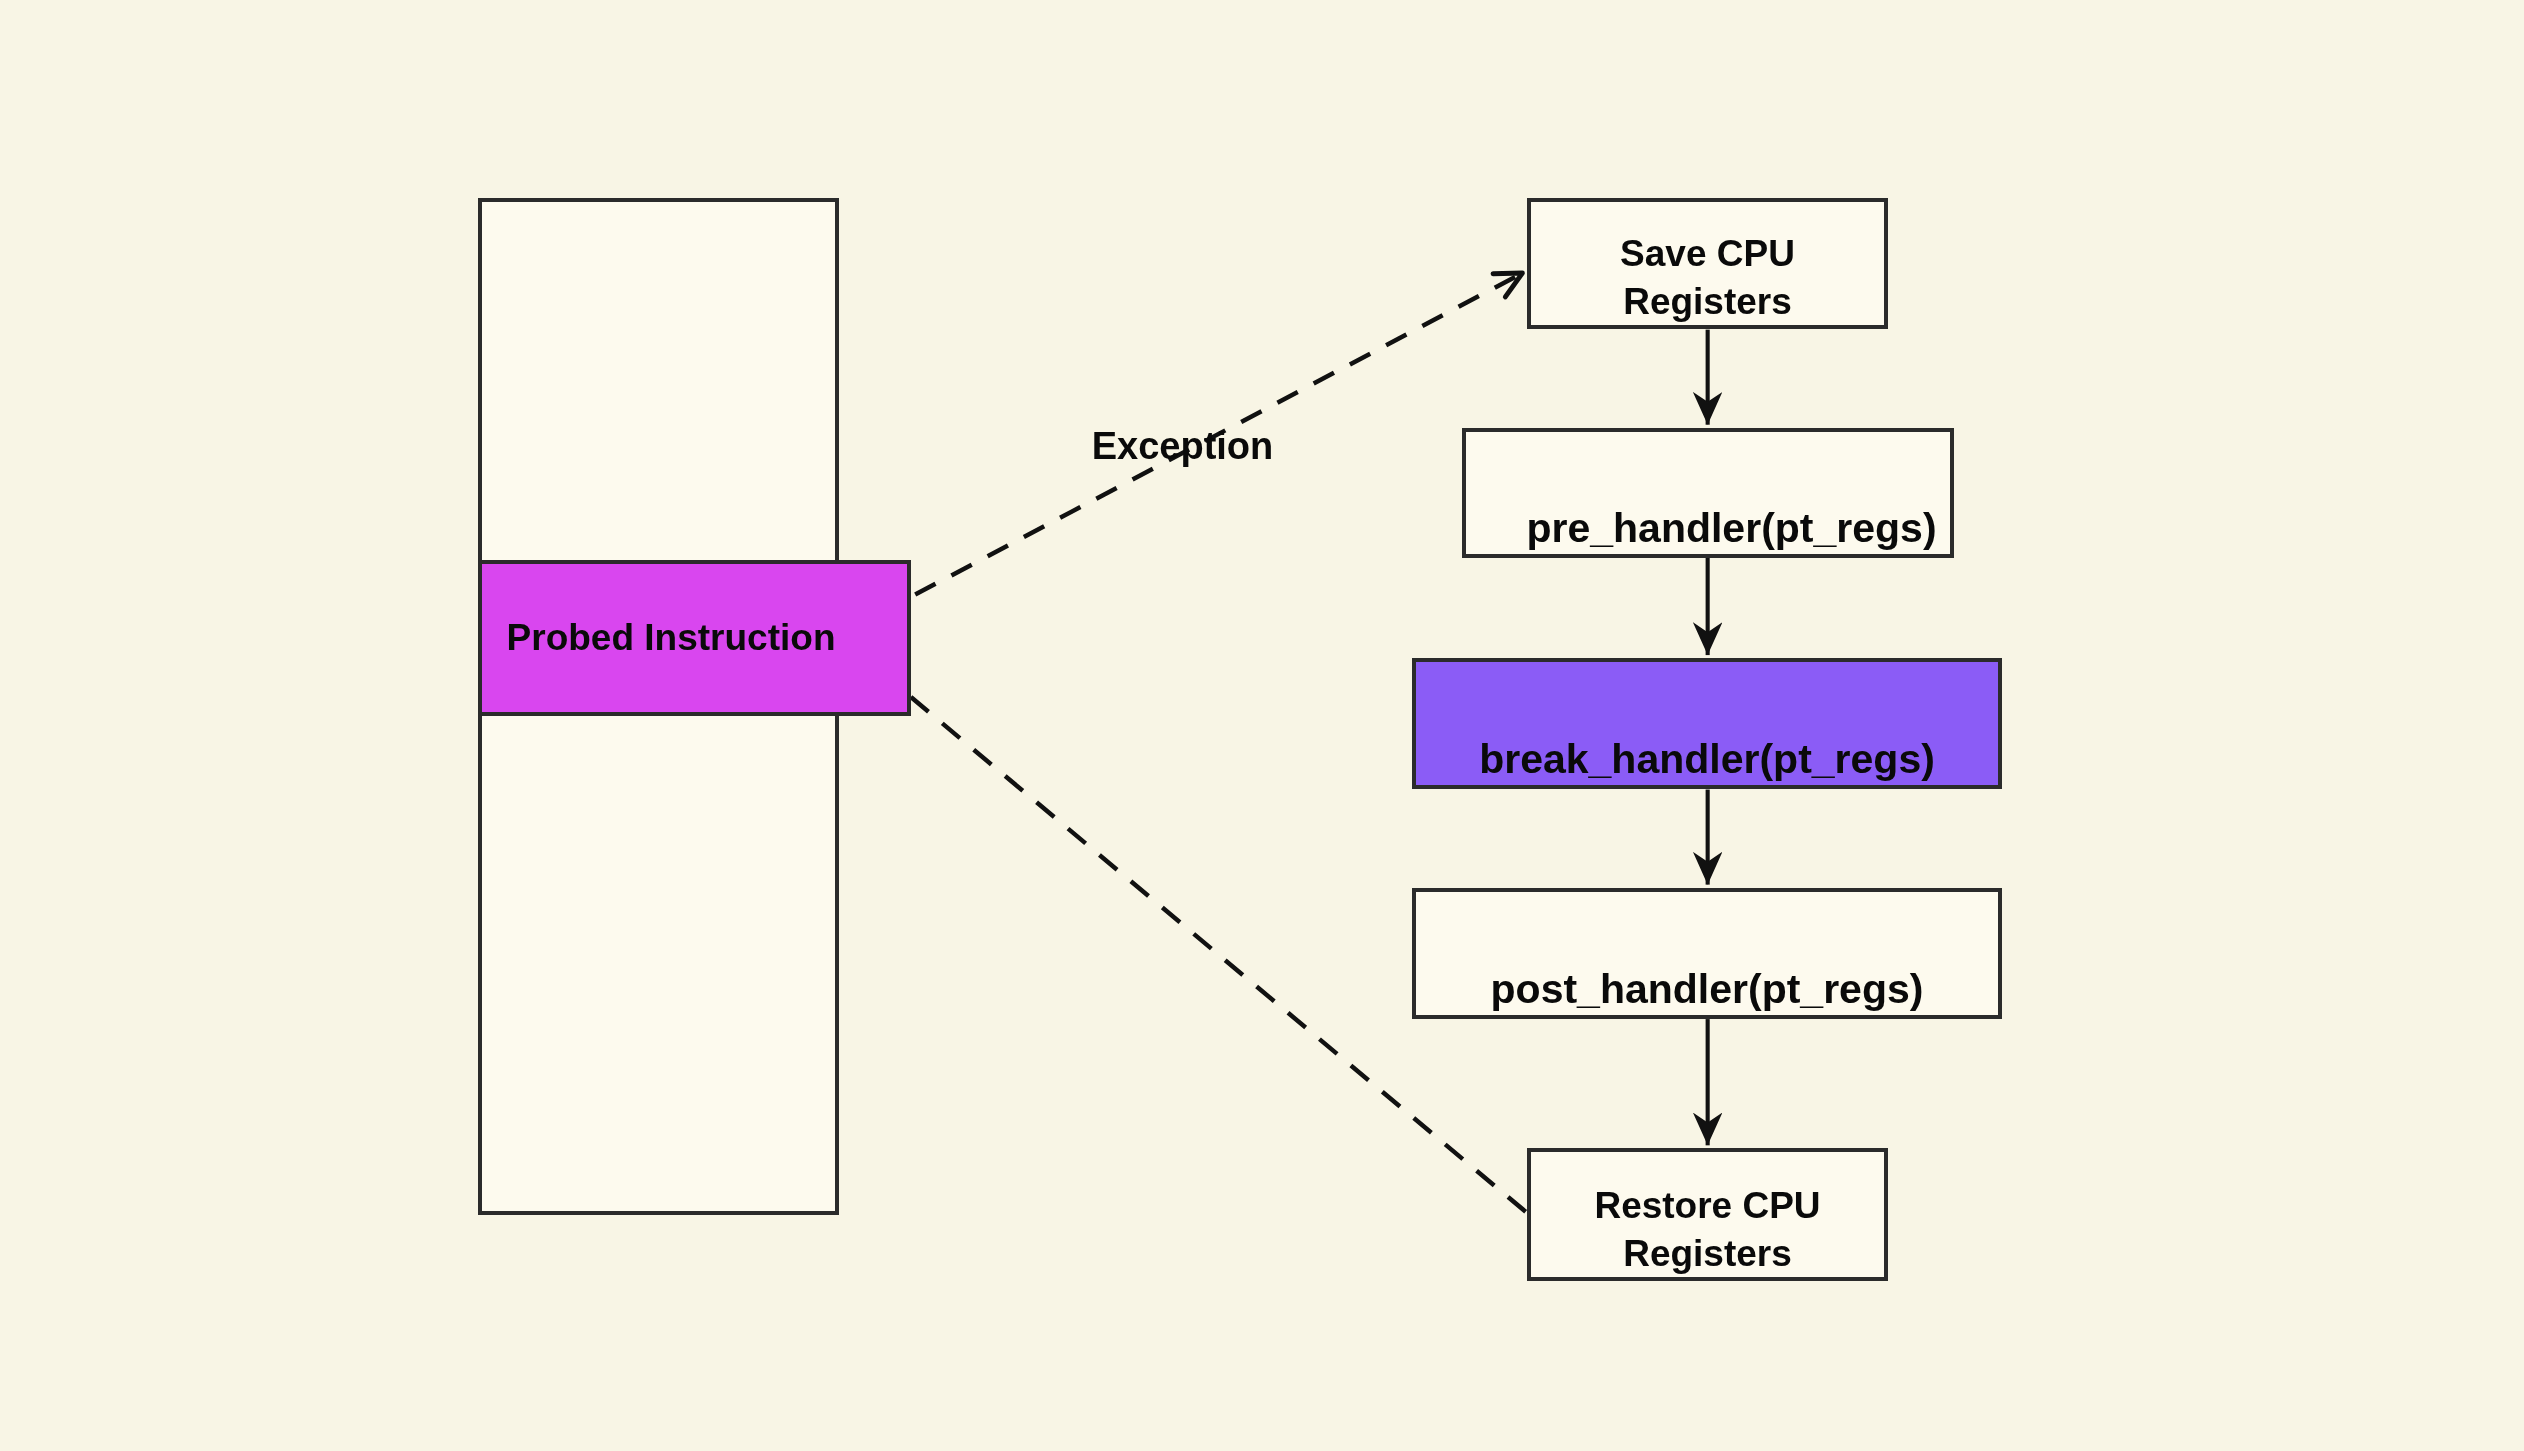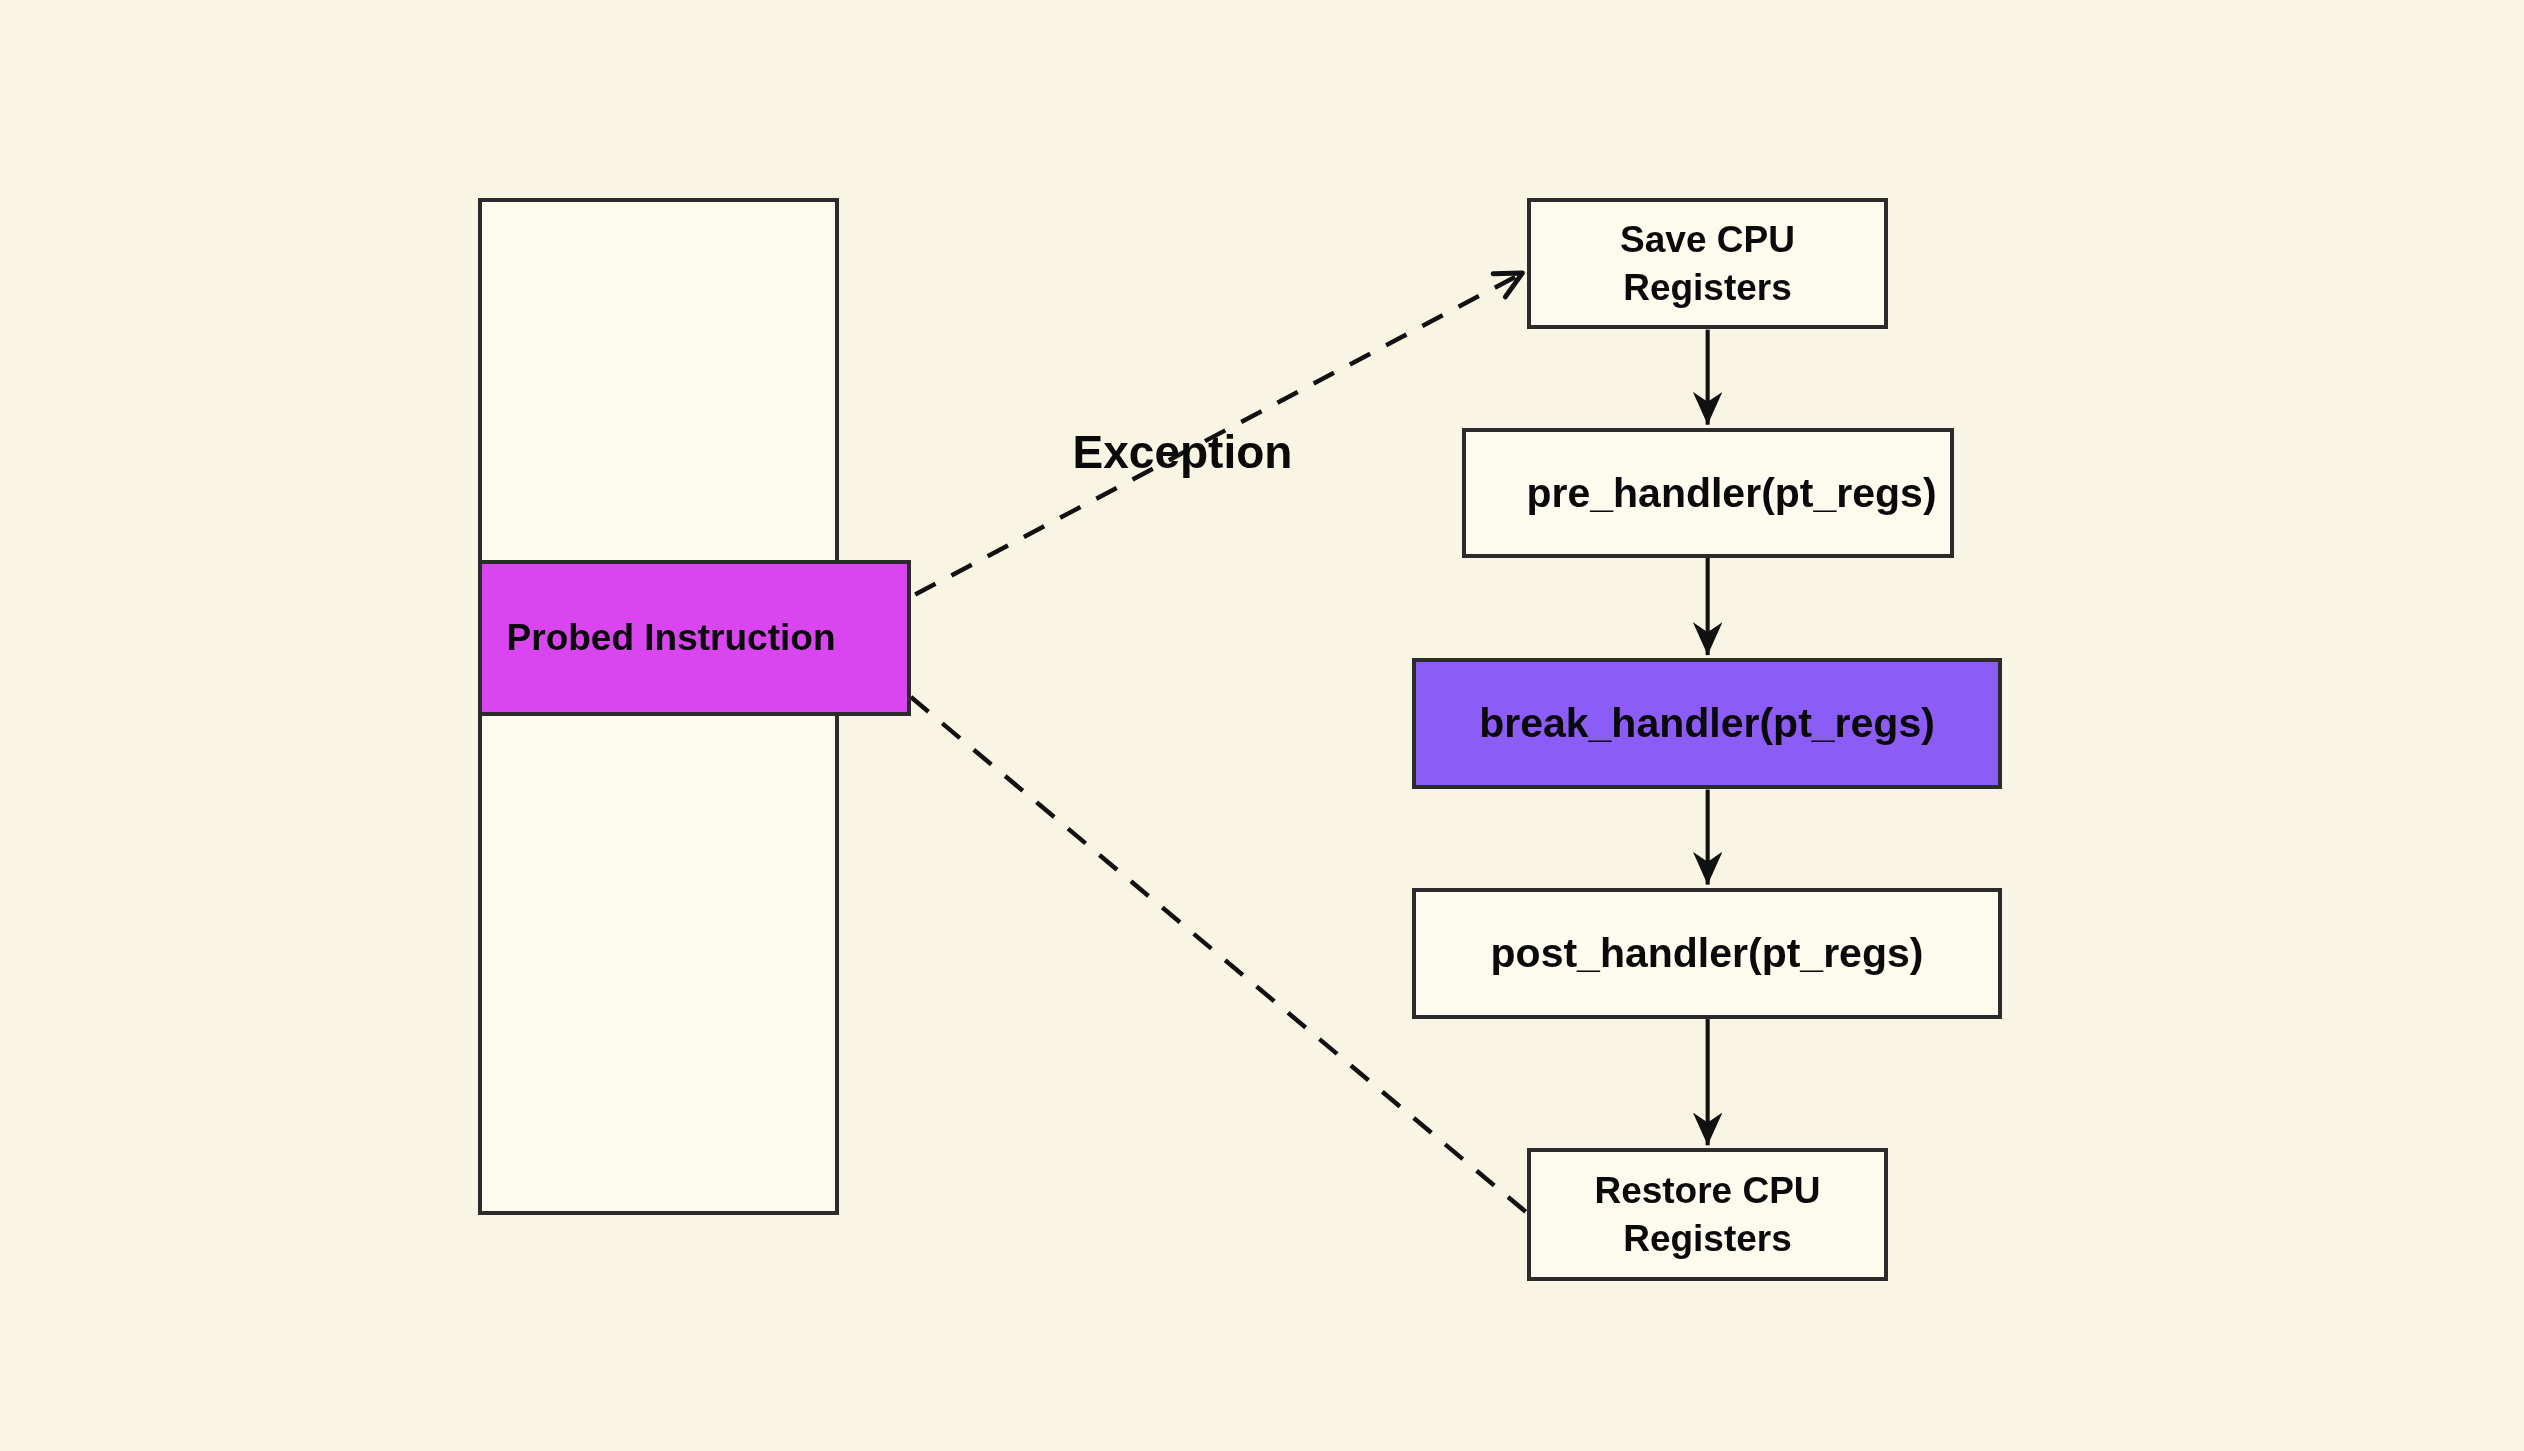--- a/index.html
+++ b/index.html
@@ -39,39 +39,39 @@
   }
   .probed-box .label {
     font-size: 37px; font-weight: bold; color: #0A0A0A;
     line-height: 1.28; padding: 0 24.6px;
   }
   .flow-box {
     position: absolute;
     background: #FDFAEE;
     border: 4.9px solid #2B2B2B;
     box-sizing: border-box;
-    display: flex; align-items: center; justify-content: center;
+    display: flex; align-items: flex-end; justify-content: center;
     text-align: center;
   }
   .flow-box .label {
     font-size: 37px; font-weight: bold; color: #0A0A0A;
     line-height: 1.28; padding: 0 16.4px;
   }
   .flow-box.fn .label { font-size: 41px; padding: 0 8.2px; }
   #box-save    { left: 1527px; top: 198px;  width: 361px; height: 131px; }
   #box-pre     { left: 1462px; top: 428px;  width: 492px; height: 130px; padding-left: 47px; }
   #box-break   { left: 1412px; top: 658px;  width: 590px; height: 131px; background: #8b5cf6; }
   #box-post    { left: 1412px; top: 888px; width: 590px; height: 131px; }
   #box-restore { left: 1527px; top: 1148px; width: 361px; height: 133px; }
   .exception-label {
     position: absolute;
     left: 1035px; top: 425px;
     width: 295px;
     text-align: center;
-    font-size: 46px; font-weight: bold; color: #0A0A0A;
+    font-size: 38px; font-weight: bold; color: #0A0A0A;
   }
 </style>
 </head>
 <body>
 
 <div class="canvas">
 
   <svg class="arrow-layer" width="2525" height="1452" viewBox="0 0 3080 1771" xmlns="http://www.w3.org/2000/svg">
     <defs>
       <marker id="tri" markerUnits="userSpaceOnUse" markerWidth="44" markerHeight="36" refX="40" refY="18" orient="auto">

